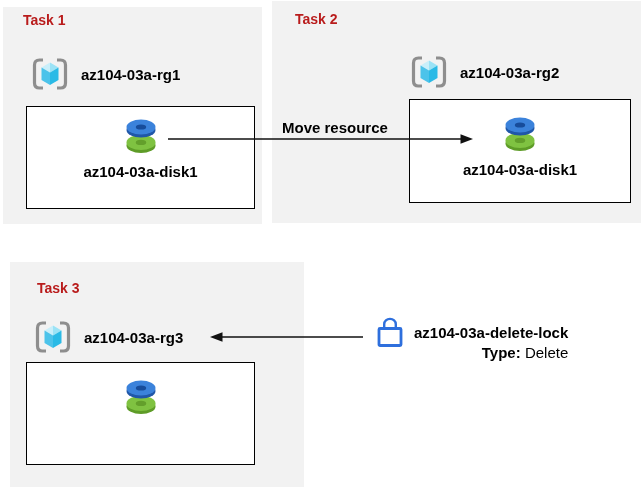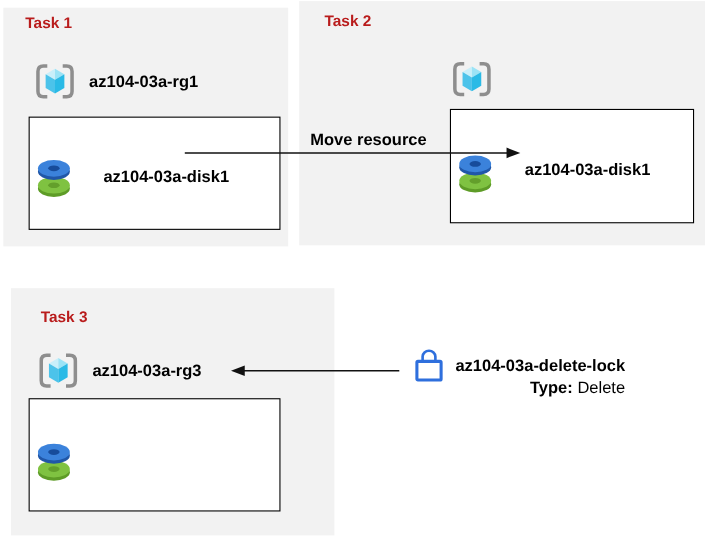--- a/index.html
+++ b/index.html
@@ -15,21 +15,21 @@
   #panel1 .task-title{left:20px;top:5px;}
   #panel2 .task-title{left:23px;top:10px;}
   #panel3 .task-title{left:27px;top:18px;}
   .rg-row{position:absolute;display:flex;align-items:center;gap:11px;}
   #panel1 .rg-row{left:27px;top:47px;}
   #panel2 .rg-row{left:137px;top:51px;}
   #panel3 .rg-row{left:23px;top:55px;}
   .rg-label{font-size:15px;font-weight:700;white-space:nowrap;}
   .res-box{
     position:absolute;background:#ffffff;border:1px solid #000;
-    display:flex;flex-direction:row;align-items:center;box-sizing:content-box;gap:23px;
+    display:flex;flex-direction:column;align-items:center;box-sizing:content-box;
   }
   #panel1 .res-box{left:23px;top:99px;width:227px;height:101px;}
   #panel2 .res-box{left:137px;top:98px;width:220px;height:102px;}
   #panel3 .res-box{left:16px;top:100px;width:227px;height:101px;}
   #panel1 .disk-icon{margin-top:8px;}
   #panel2 .disk-icon{margin-top:13px;}
   #panel3 .disk-icon{margin-top:13px;}
   .disk-label{font-size:15px;font-weight:700;margin-top:6px;white-space:nowrap;}
   .move-label{
     position:absolute;left:282px;top:119px;font-size:15px;font-weight:700;white-space:nowrap;
@@ -82,20 +82,21 @@
       <span class="icon">
         <svg width="40" height="40" viewBox="0 0 40 40">
           <path d="M13 6 H9.5 C6 6 4.5 7.5 4.5 11 V29 C4.5 32.5 6 34 9.5 34 H13" fill="none" stroke="#8E8E8E" stroke-width="3.2"></path>
           <path d="M27 6 H30.5 C34 6 35.5 7.5 35.5 11 V29 C35.5 32.5 34 34 30.5 34 H27" fill="none" stroke="#8E8E8E" stroke-width="3.2"></path>
           <polygon points="20,8.5 11.5,13.5 20,18.5" fill="#C9EFFA"></polygon>
           <polygon points="20,8.5 28.5,13.5 20,18.5" fill="#9BE3F6"></polygon>
           <polygon points="11.5,13.5 20,18.5 20,31 11.5,26" fill="#4CC3EA"></polygon>
           <polygon points="28.5,13.5 20,18.5 20,31 28.5,26" fill="#2ABAE6"></polygon>
         </svg>
       </span>
+      <span class="rg-label">az104-03a-rg2</span>
     </div>
     <div class="res-box">
       <span class="icon disk-icon">
         <svg width="44" height="42" viewBox="0 0 44 42">
           <ellipse cx="22" cy="30.4" rx="14.5" ry="7.6" fill="#5E9C27"></ellipse>
           <ellipse cx="22" cy="27.4" rx="14.5" ry="7.6" fill="#7FC241"></ellipse>
           <ellipse cx="22" cy="27.4" rx="5.2" ry="2.6" fill="#639F2B"></ellipse>
           <ellipse cx="22" cy="15" rx="14.5" ry="7.6" fill="#2057A8"></ellipse>
           <ellipse cx="22" cy="12" rx="14.5" ry="7.6" fill="#3B82DB"></ellipse>
           <ellipse cx="22" cy="12" rx="5.2" ry="2.6" fill="#174C9B"></ellipse>

